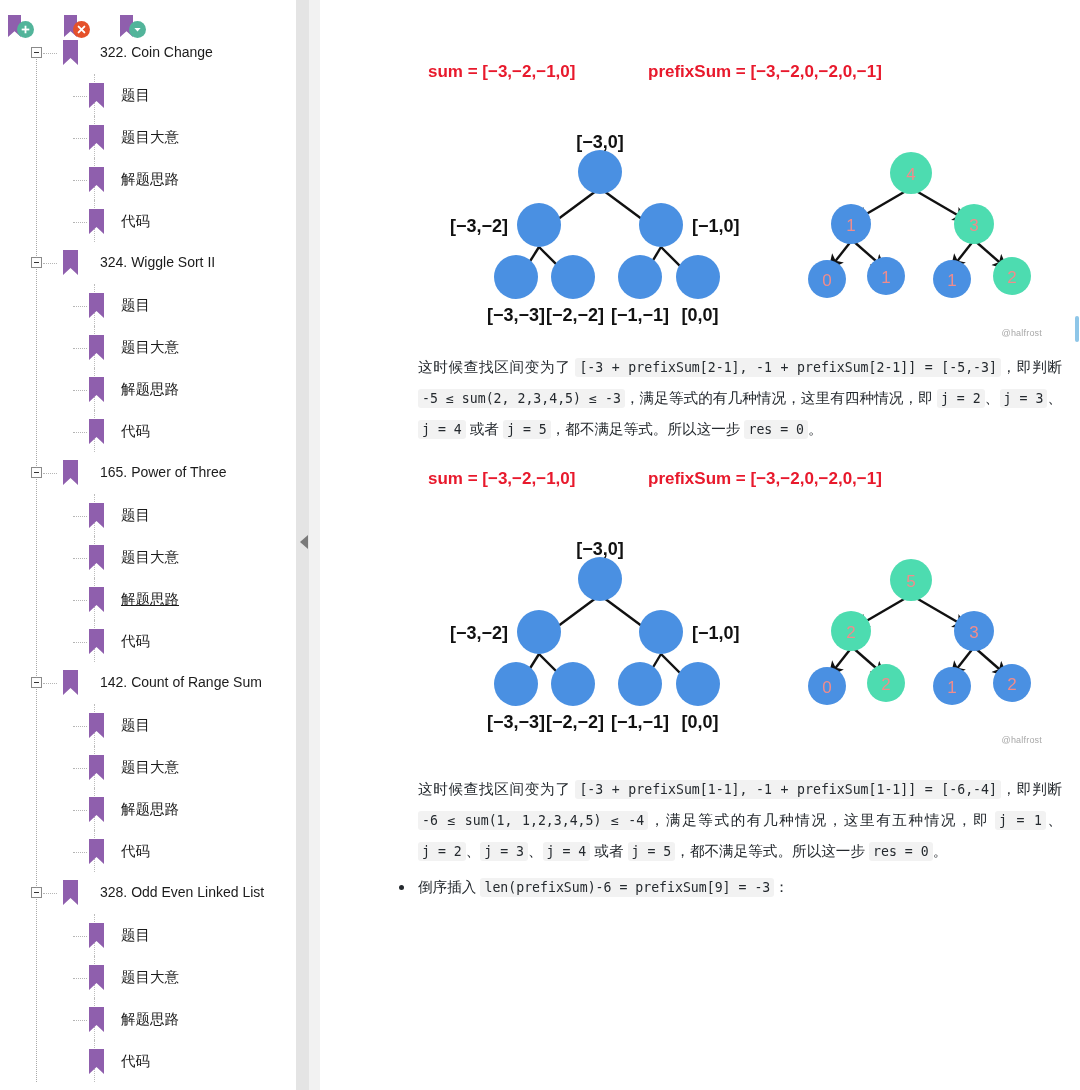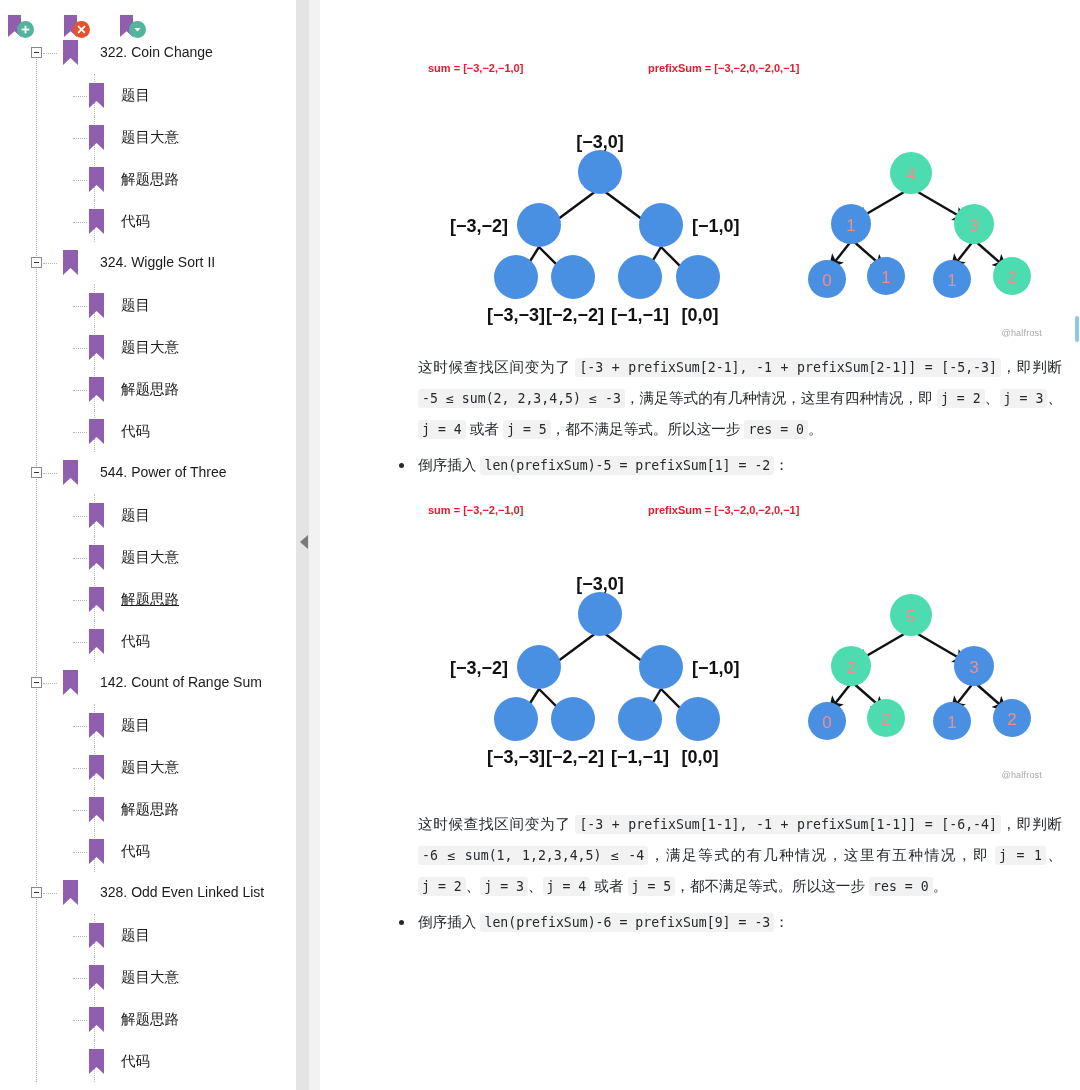--- a/index.html
+++ b/index.html
@@ -116,21 +116,21 @@
   
   #content{
     position:absolute;left:320px;top:0;width:760px;height:1090px;
     background:#ffffff;overflow:hidden;
   }
   .figure-block{position:relative;width:760px;}
   .fig-caption-row{
     position:relative;height:26px;
   }
   .fig-title{
-    position:absolute;color:#e8192c;font-size:11px;font-weight:bold;
+    position:absolute;color:#e8192c;font-size:17px;font-weight:bold;
     white-space:nowrap;
   }
   .fig-title.left{left:108px;}
   .fig-title.right{left:328px;}
   .tree-svg{display:block;}
   .watermark{
     position:absolute;right:20px;color:#a8a8a8;
     font-size:9px;letter-spacing:0.2px;
   }
 
@@ -269,21 +269,21 @@
       <div class="tree-row child" style="position: absolute; top: 360px; left: 0px; width: 296px; height: 42px;">
         <div class="vline2" style="top: 0px; height: 42px;"></div>
         <div class="hdot" style="left: 73px; top: 22px; width: 14px;"></div>
         <div class="row-flag"></div>
         <div class="row-label" style="top: 12px;">代码</div>
       </div>
       <div class="tree-row parent" style="position: absolute; top: 402px; left: 0px; width: 296px; height: 42px;">
         <div class="toggle-box"></div>
         <div class="hdot" style="left: 43px; top: 21px; width: 14px;"></div>
         <div class="row-flag"></div>
-        <div class="row-label" style="top: 12px;">544. Power of Three</div>
+        <div class="row-label" style="top: 12px;">165. Power of Three</div>
       </div>
       <div class="tree-row child" style="position: absolute; top: 444px; left: 0px; width: 296px; height: 42px;">
         <div class="vline2" style="top: 0px; height: 42px;"></div>
         <div class="hdot" style="left: 73px; top: 22px; width: 14px;"></div>
         <div class="row-flag"></div>
         <div class="row-label" style="top: 12px;">题目</div>
       </div>
       <div class="tree-row child" style="position: absolute; top: 486px; left: 0px; width: 296px; height: 42px;">
         <div class="vline2" style="top: 0px; height: 42px;"></div>
         <div class="hdot" style="left: 73px; top: 22px; width: 14px;"></div>
@@ -434,23 +434,20 @@
       </g>
     </svg>
 
     <div class="watermark" style="top:0;position:relative;text-align:right;padding-right:18px;">@halfrost</div>
   </div>
 
   <p class="prose" style="margin-top:14px;">
     <span>这时候查找区间变为了 </span><code>[-3 + prefixSum[2-1], -1 + prefixSum[2-1]] = [-5,-3]</code><span>，即判断 </span><code>-5 ≤ sum(2,  2,3,4,5) ≤ -3</code><span>，满足等式的有几种情况，这里有四种情况，即 </span><code>j = 2</code><span>、</span><code>j = 3</code><span>、</span><code>j = 4</code><span> 或者 </span><code>j = 5</code><span>，都不满足等式。所以这一步 </span><code>res = 0</code><span>。</span>
   </p>
 
-  <div class="bullet">
-    <span>倒序插入 </span><code>len(prefixSum)-5 = prefixSum[1] = -2</code><span>：</span>
-  </div>
 
   <div class="figure-block" style="margin-top:24px;">
     <div class="fig-caption-row">
       <div class="fig-title left">sum = [−3,−2,−1,0]</div>
       <div class="fig-title right">prefixSum = [−3,−2,0,−2,0,−1]</div>
     </div>
 
     <svg class="tree-svg" width="760" height="240" viewBox="0 0 760 240">
 
       <g>

